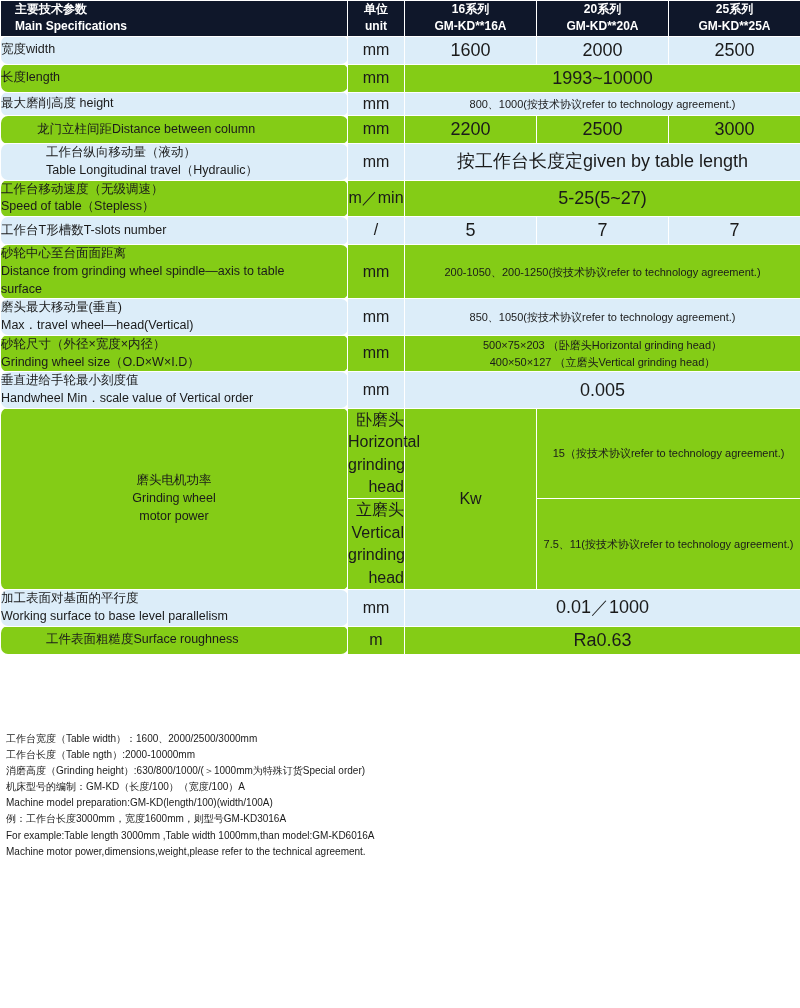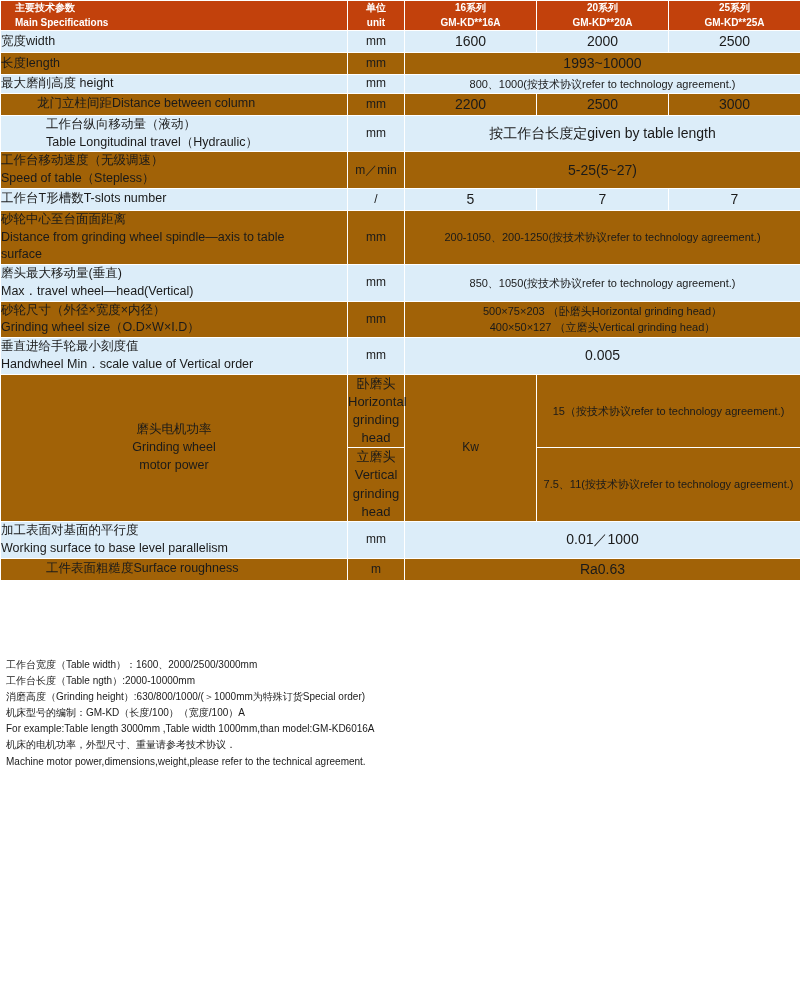--- a/index.html
+++ b/index.html
@@ -19,63 +19,64 @@
     width: 800px;
     border-collapse: collapse;
     table-layout: fixed;
   }
   .spec-table td, .spec-table th {
     border: 1px solid #ffffff;
     padding: 0;
     vertical-align: middle;
   }
   .hdr-cell {
-    background: #c2410c;
+    background: #0f172a;
     color: #ffffff;
     font-weight: bold;
-    font-size: 10px;
+    font-size: 12px;
     text-align: center;
     padding: 8px 4px;
     line-height: 1.45;
   }
   .hdr-cell.left {
     text-align: left;
     padding-left: 14px;
   }
   .row-a td { background: #dcedf9; }
-  .row-b td { background: #a16207; }
+  .row-b td { background: #84cc16; }
   .lbl {
     color: #1a1a1a;
     font-size: 12.5px;
     line-height: 1.42;
     padding: 8px 6px 8px 14px;
     text-align: left;
+    border-radius: 7px;
   }
   .lbl.center { text-align: center; }
   .lbl.indent { padding-left: 36px; }
   .lbl.indent2 { padding-left: 45px; }
   .unit {
     color: #1a1a1a;
-    font-size: 12px;
+    font-size: 16px;
     text-align: center;
     padding: 6px 2px;
     line-height: 1.4;
   }
   .val {
     color: #1a1a1a;
-    font-size: 14px;
+    font-size: 18px;
     text-align: center;
     padding: 8px 6px;
     line-height: 1.5;
   }
   .val.small { font-size: 11px; }
   .sub-lbl {
     color: #1a1a1a;
-    font-size: 13px;
-    text-align: center;
+    font-size: 16px;
+    text-align: right;
     padding: 8px 6px 8px 10px;
     line-height: 1.4;
   }
   .notes {
     padding: 18px 0 0 6px;
     font-size: 10px;
     color: #1a1a1a;
     line-height: 1.62;
   }
   .notes div { white-space: pre-wrap; }
@@ -244,16 +245,17 @@
   </tbody>
 </table>
 
 <div class="spacer"></div>
 
 <div class="notes">
   <div>工作台宽度（Table width）：1600、2000/2500/3000mm</div>
   <div>工作台长度（Table ngth）:2000-10000mm</div>
   <div>消磨高度（Grinding height）:630/800/1000/(＞1000mm为特殊订货Special order)</div>
   <div>机床型号的编制：GM-KD（长度/100）（宽度/100）A</div>
+  <div>Machine model preparation:GM-KD(length/100)(width/100A)</div>
+  <div>例：工作台长度3000mm，宽度1600mm，则型号GM-KD3016A</div>
   <div>For example:Table length 3000mm ,Table width 1000mm,than model:GM-KD6016A</div>
-  <div>机床的电机功率，外型尺寸、重量请参考技术协议．</div>
   <div>Machine motor power,dimensions,weight,please refer to the technical agreement.</div>
 </div>
 
 </body></html>

